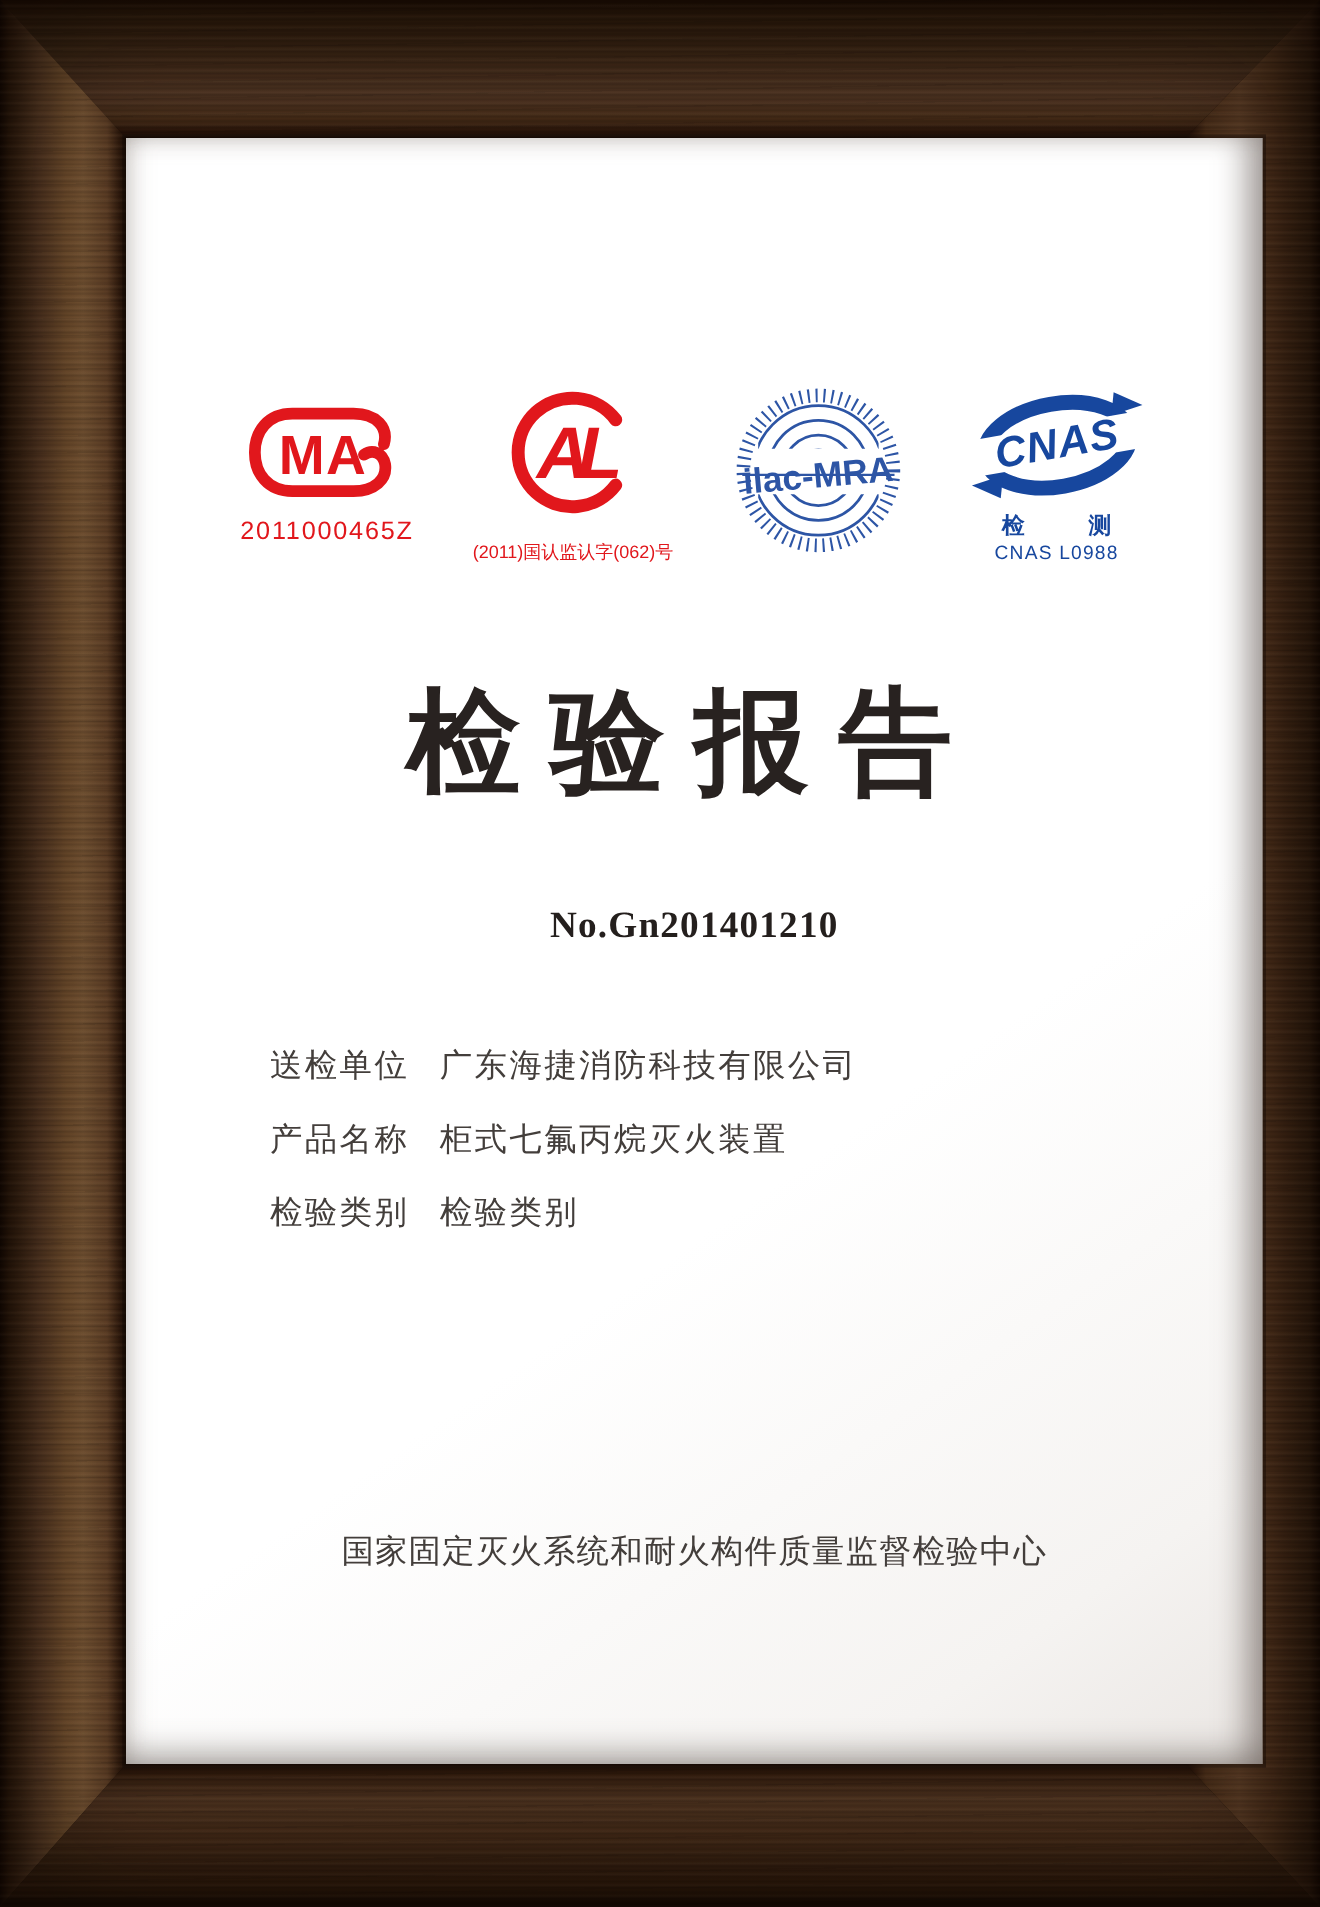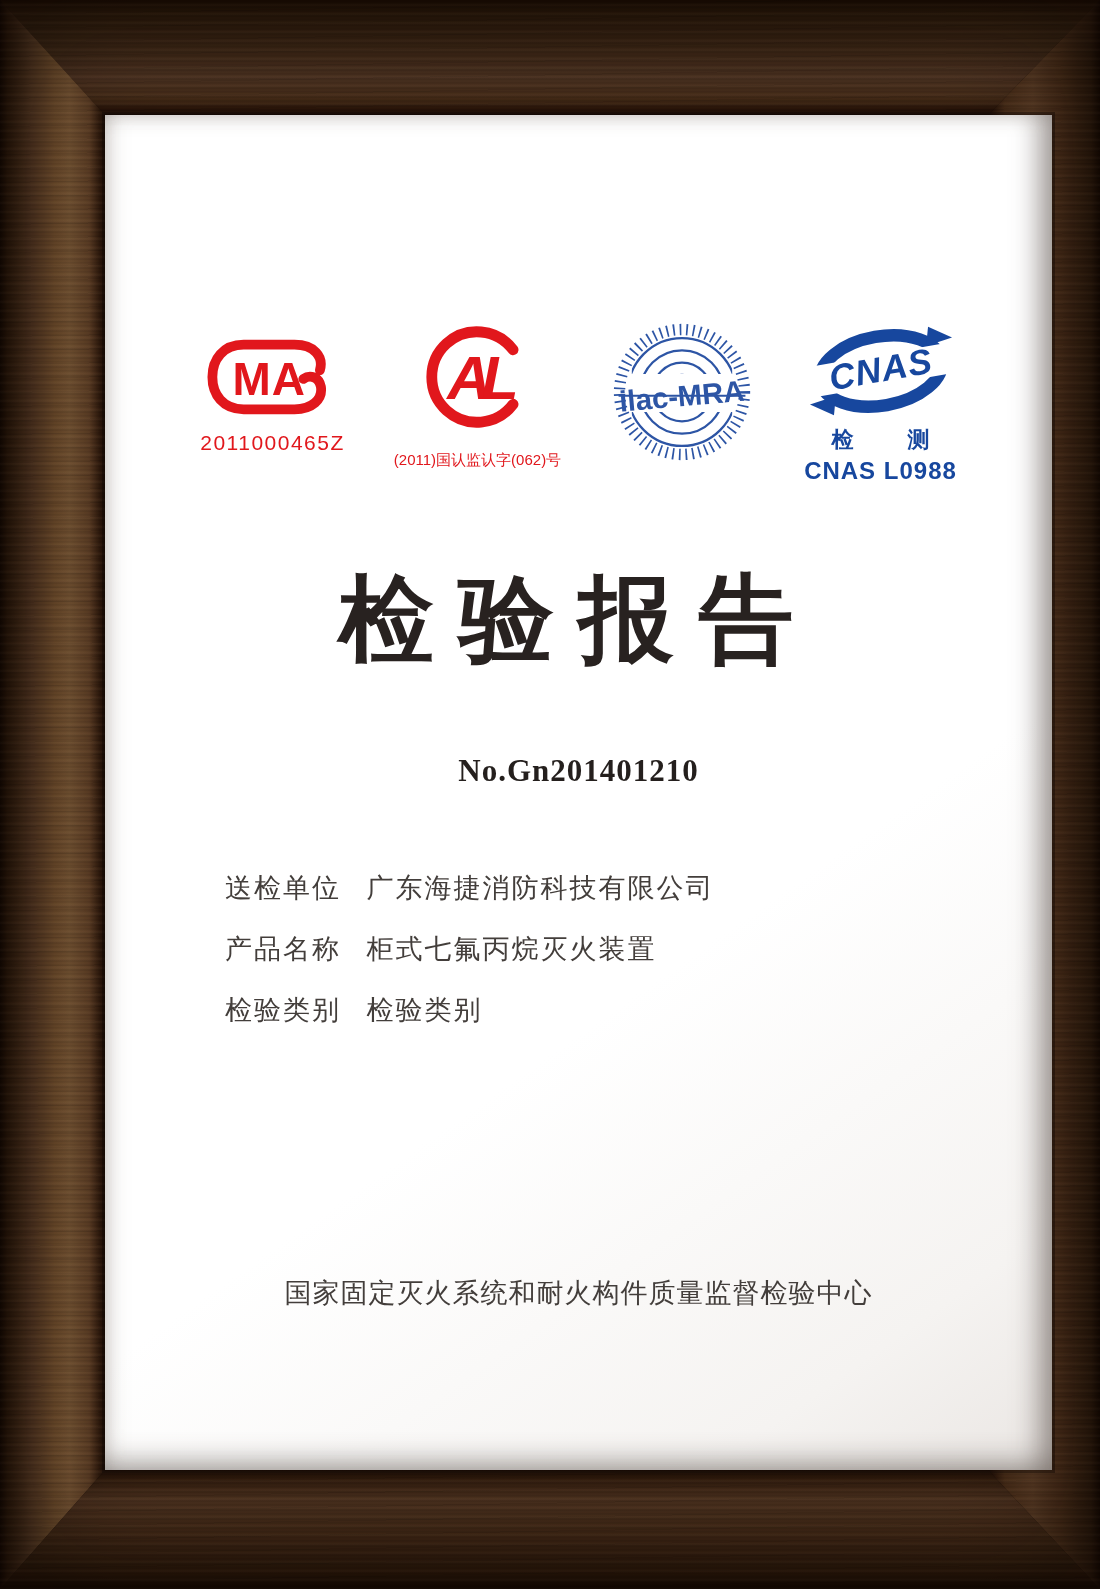--- a/index.html
+++ b/index.html
@@ -43,22 +43,22 @@
   
   .logos-row { position:absolute; top:192px; left:0; right:0; height:170px;
     display:flex; justify-content:center; align-items:flex-start; gap:46px; }
   .logo-block { display:flex; flex-direction:column; align-items:center; }
   .logo-cma { width:150px; padding-top:26px; }
   .logo-cal { width:168px; padding-top:14px; }
   .logo-ilac { width:148px; padding-top:14px; }
   .logo-cnas { width:158px; padding-top:16px; }
   .cma-caption { margin-top:10px; font-size:21px; letter-spacing:1.5px; color:#e1171c; font-weight:500; white-space:nowrap; }
   .cal-caption { margin-top:16px; font-size:15px; color:#e1171c; font-weight:500; white-space:nowrap; }
-  .cnas-cn { margin-top:6px; font-size:22px; color:#17479e; font-weight:700; letter-spacing:24px; padding-left:24px; white-space:nowrap; }
-  .cnas-code { margin-top:2px; font-size:24px; color:#17479e; font-weight:700; letter-spacing:1px; white-space:nowrap; }
+  .cnas-cn { margin-top:6px; font-size:19px; color:#17479e; font-weight:700; letter-spacing:24px; padding-left:24px; white-space:nowrap; }
+  .cnas-code { margin-top:2px; font-size:16px; color:#17479e; font-weight:400; letter-spacing:1px; white-space:nowrap; }
 
   
   .report-title { position:absolute; top:452px; left:0; right:0; text-align:center;
     font-size:95px; line-height:1.1; font-weight:900; color:#282220;
     letter-spacing:25px; white-space:nowrap; }
   .report-no { position:absolute; top:638px; left:0; right:0; text-align:center;
     font-family:"Liberation Serif", serif; font-weight:bold; font-size:31px;
     letter-spacing:1px; color:#241f1d; }
   .info-list { position:absolute; left:120px; top:758px; }
   .info-row { font-size:27px; line-height:30px; color:#433e3b; letter-spacing:2px;

